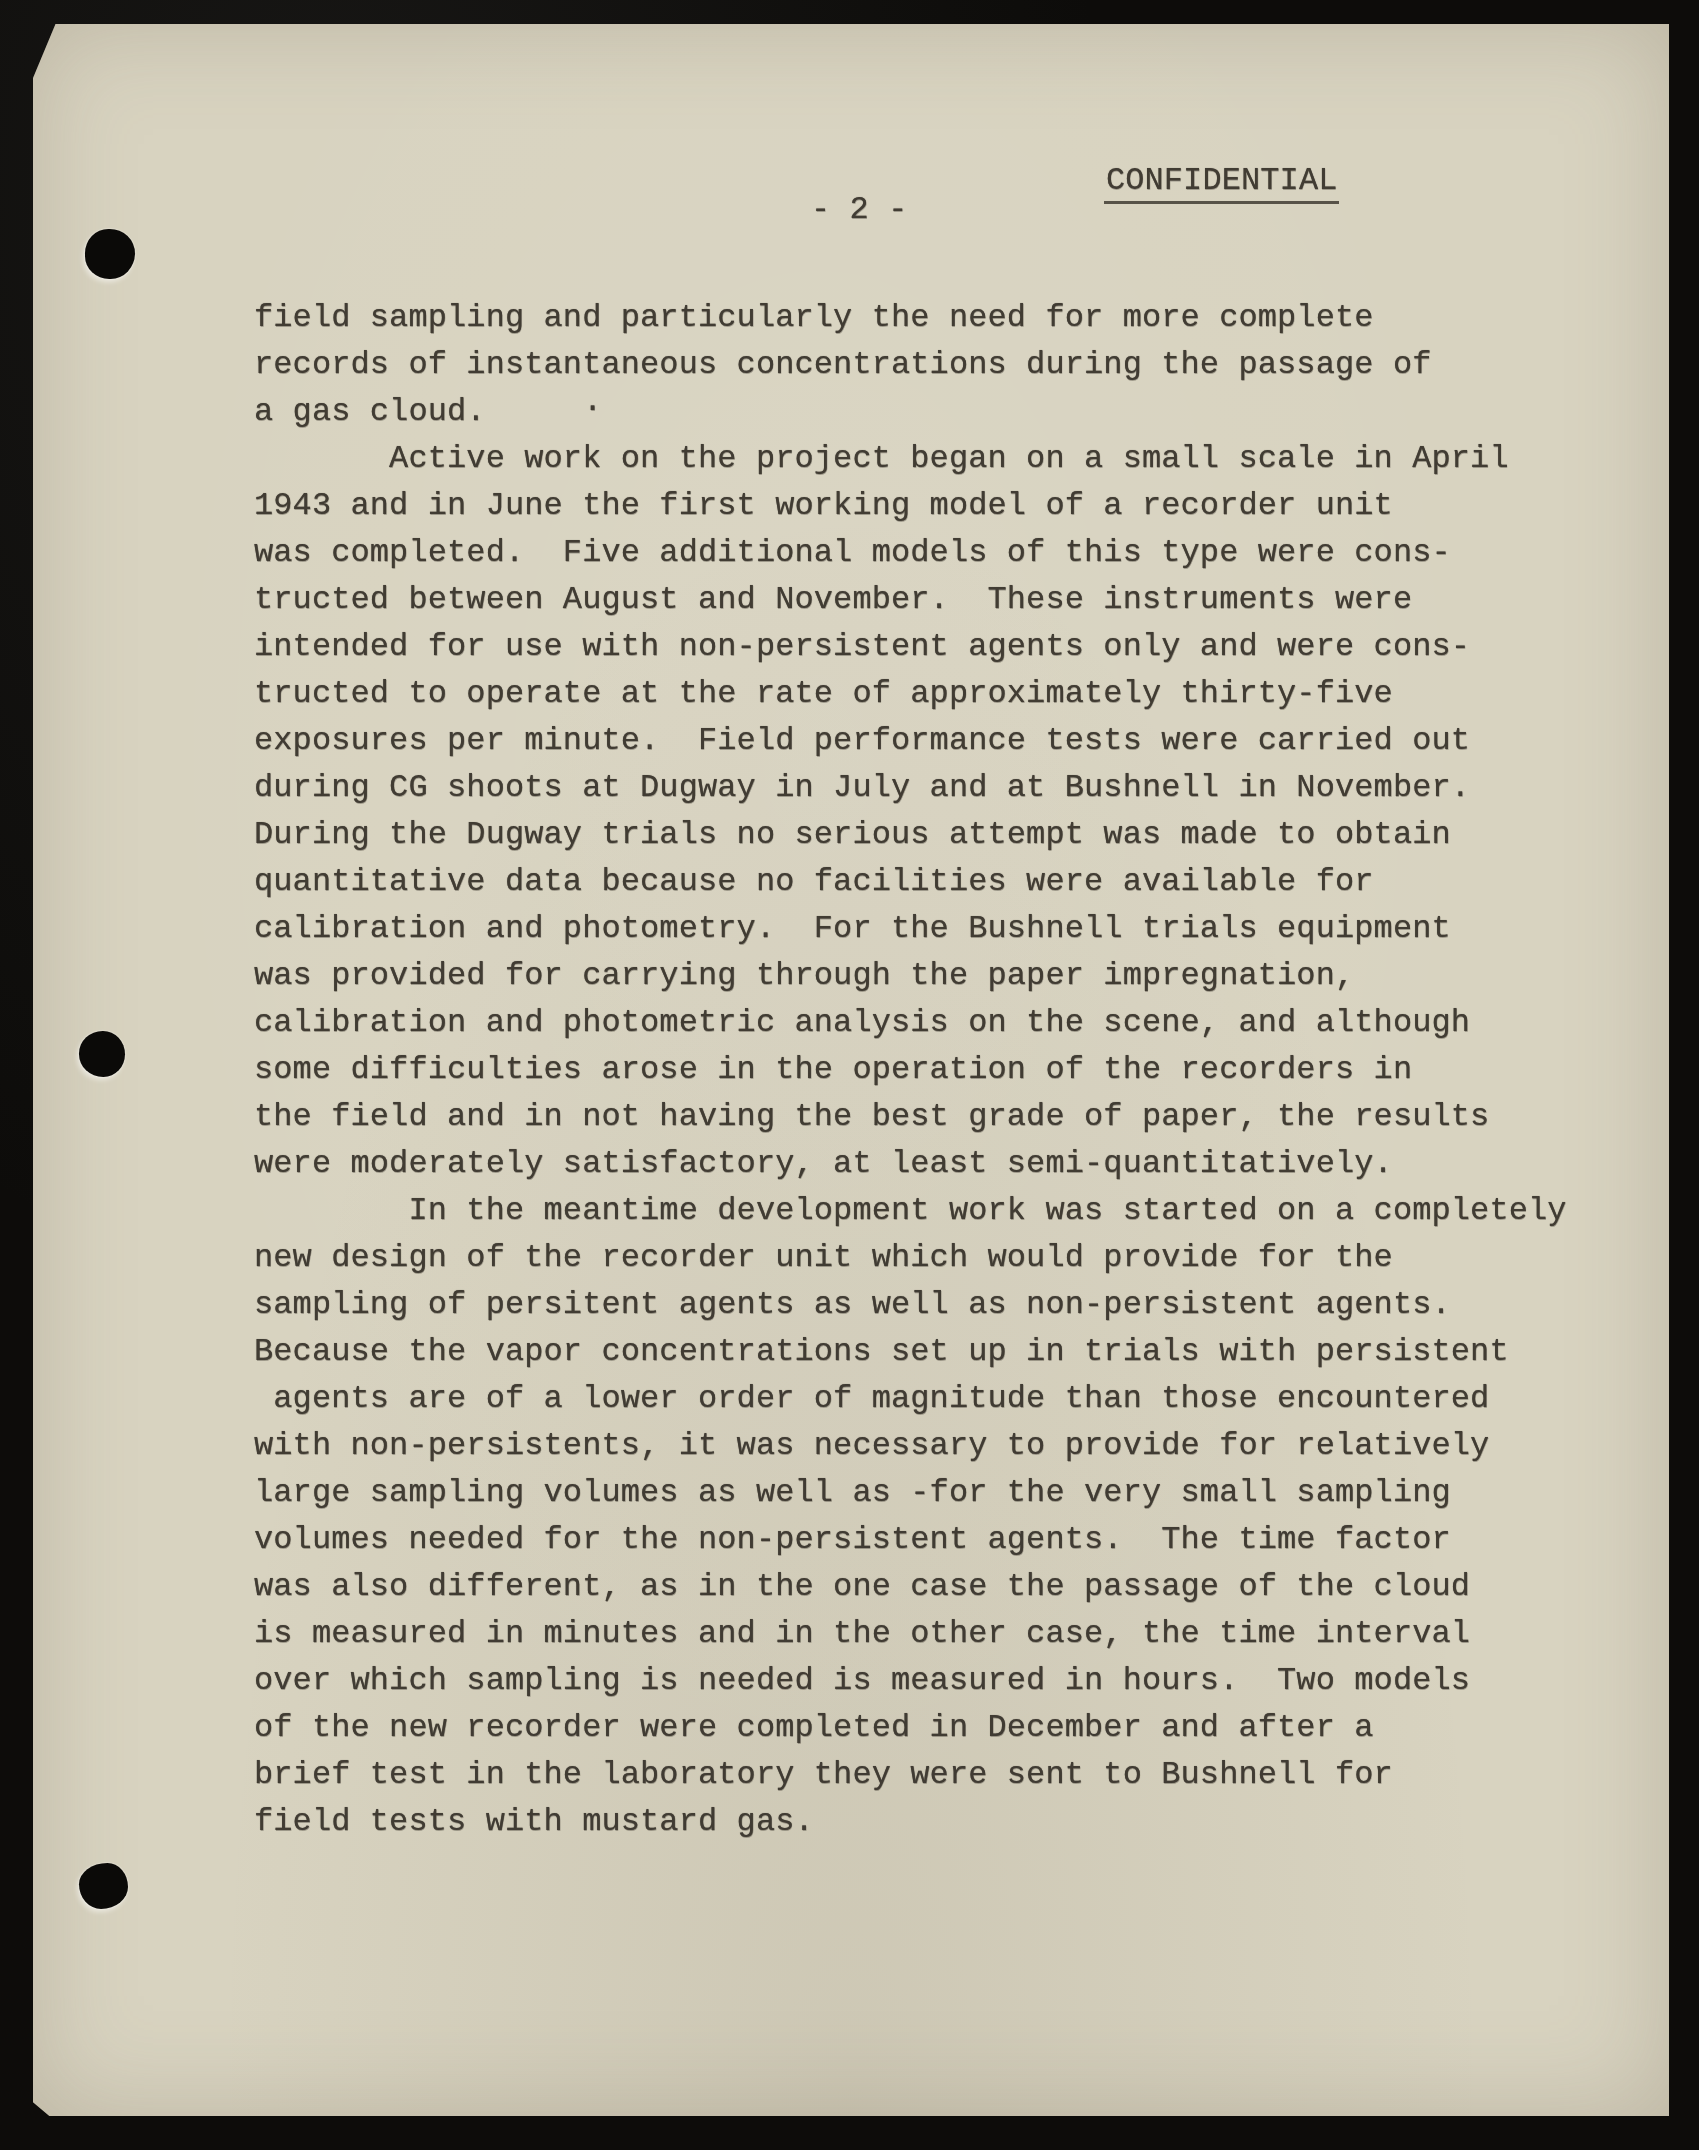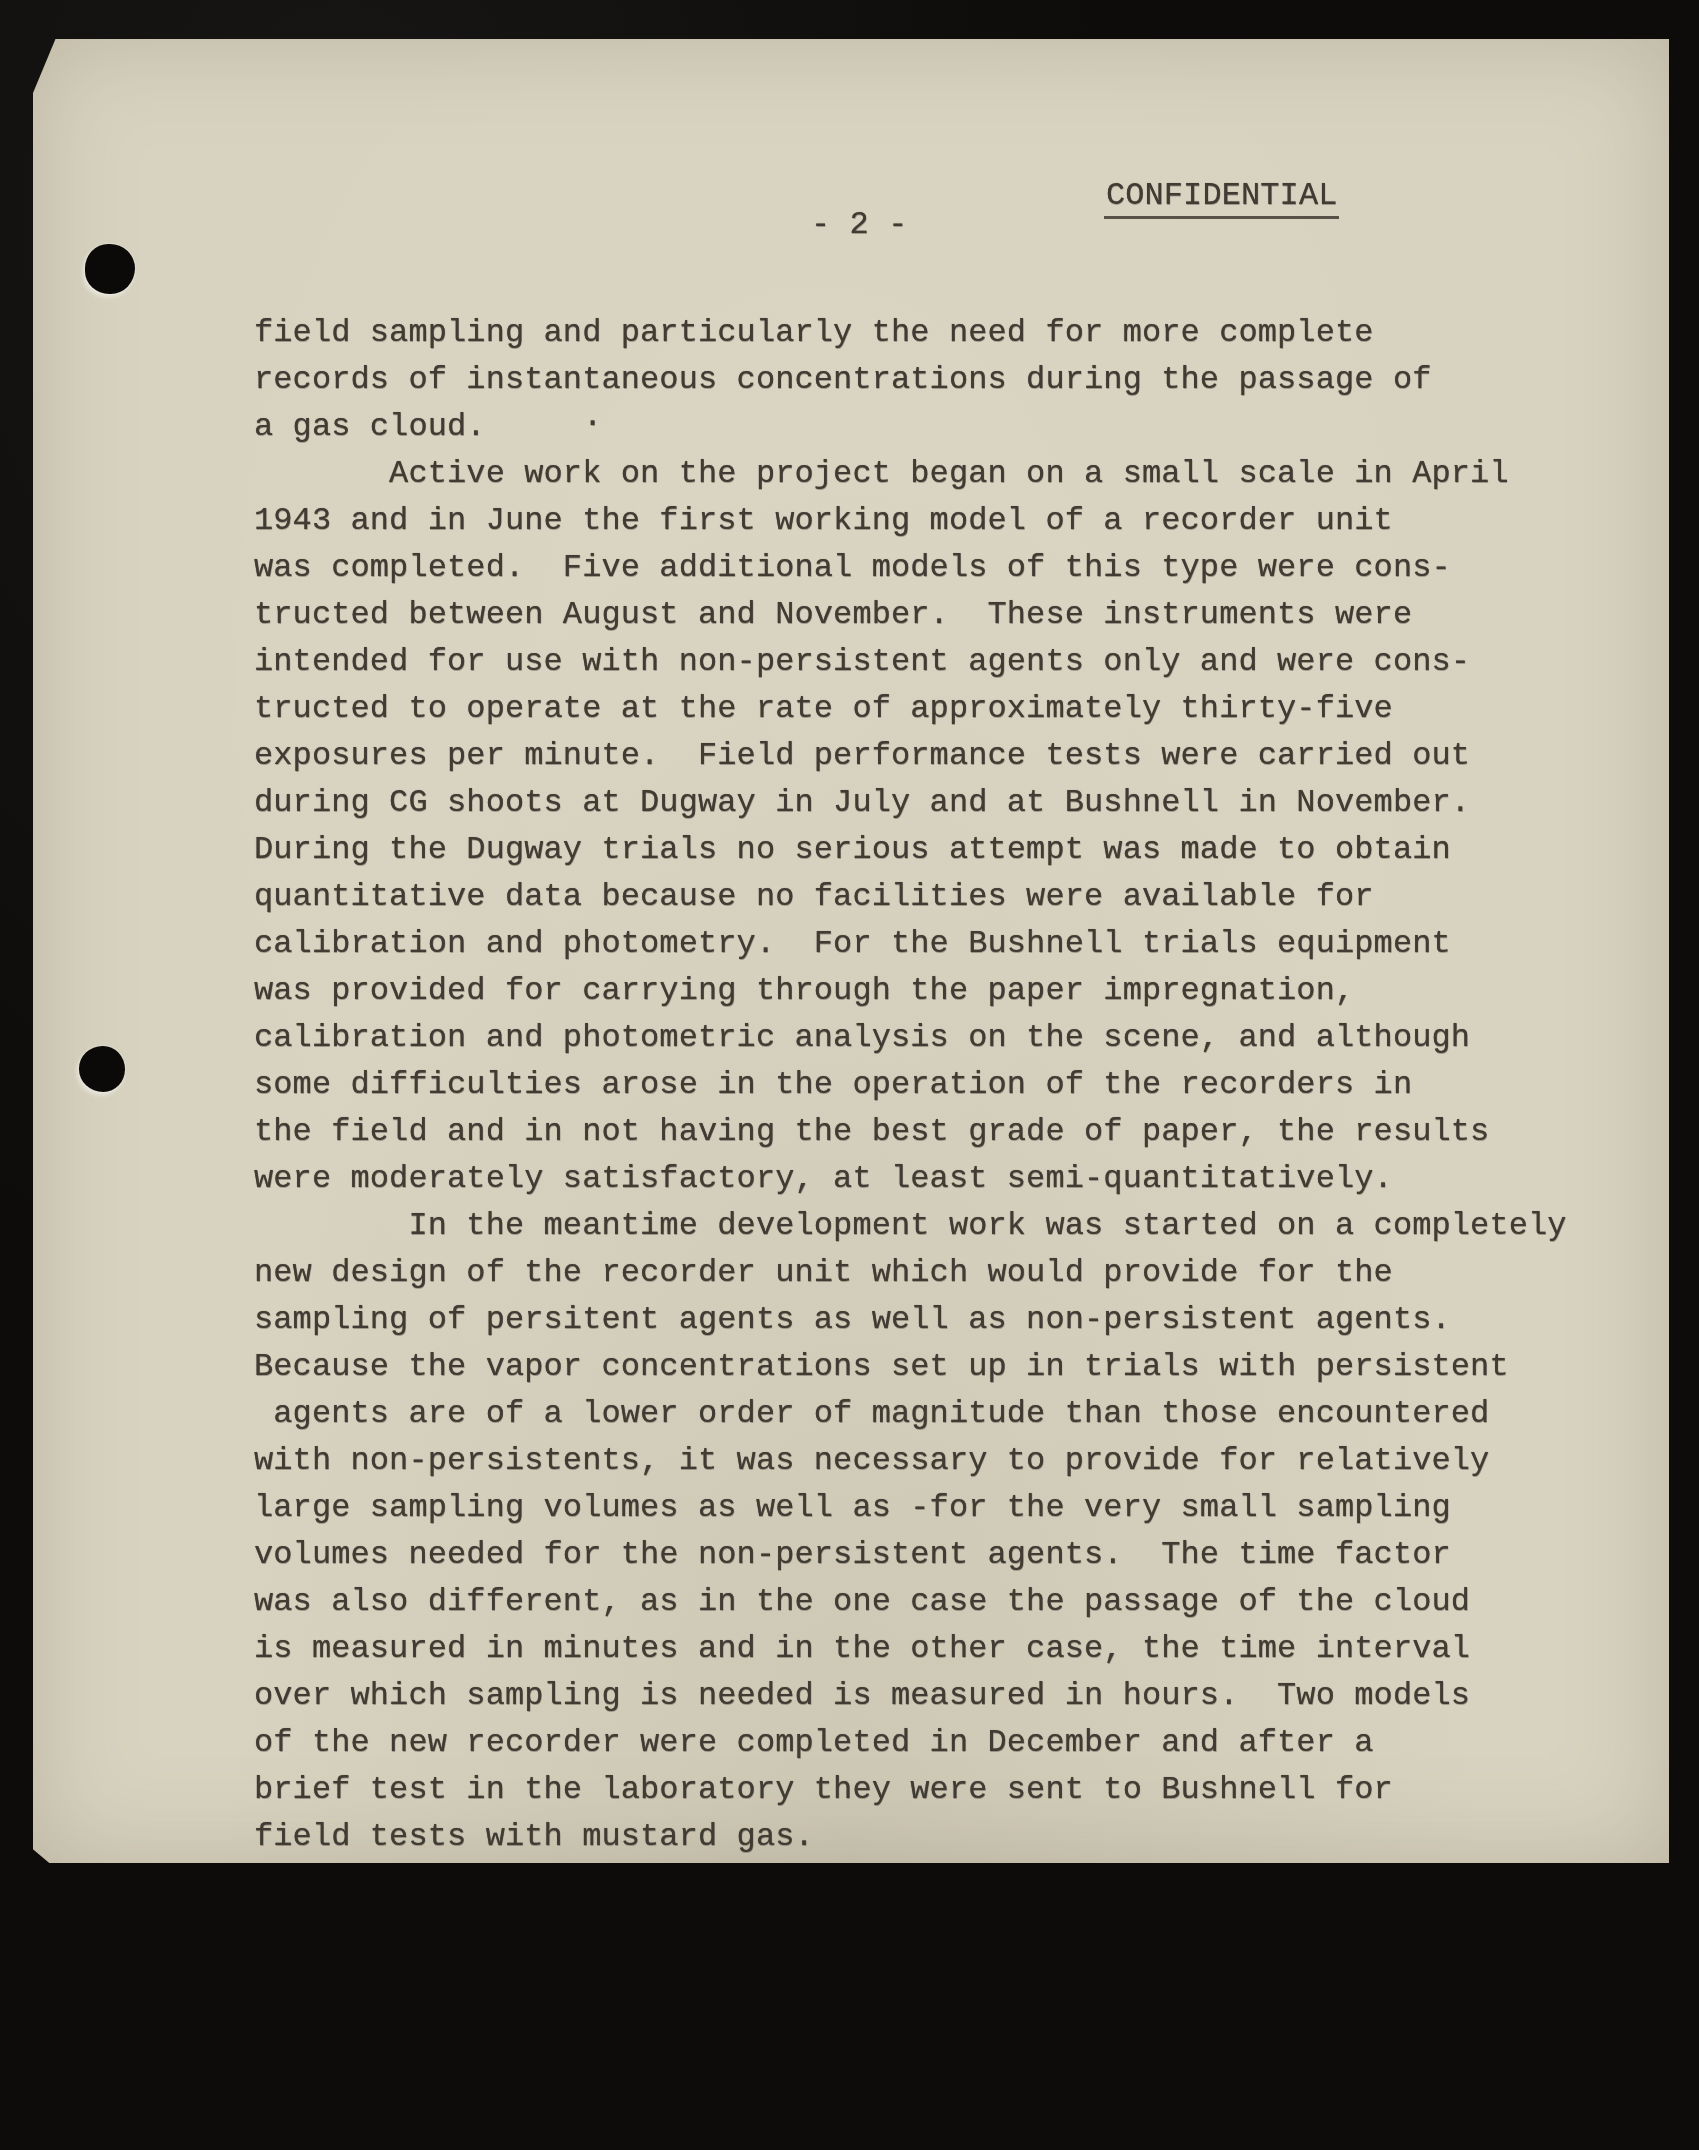--- a/index.html
+++ b/index.html
@@ -20,23 +20,23 @@
     position: relative;
     width: 1700px;
     height: 2151px;
     background:
       radial-gradient(ellipse at 20% 10%, rgba(70,70,70,0.18), rgba(0,0,0,0) 40%),
       var(--background);
   }
   .paper {
     position: absolute;
     left: 33px;
-    top: 39px;
+    top: 24px;
     width: 1636px;
-    height: 1824px;
+    height: 2092px;
     background:
       radial-gradient(ellipse at 48% 35%, rgba(255,255,255,0.06), rgba(0,0,0,0) 60%),
       radial-gradient(ellipse at 50% 100%, rgba(110,100,80,0.10), rgba(0,0,0,0) 55%),
       var(--paper);
     clip-path: polygon(22.5px 0, 100% 0, 100% 100%, 16.3px 100%, 0 calc(100% - 13.8px), 0 54px);
     box-shadow: inset 0 0 100px rgba(115,105,85,0.28);
   }
   .typewriter {
     color: var(--ink);
     opacity: 0.96;

